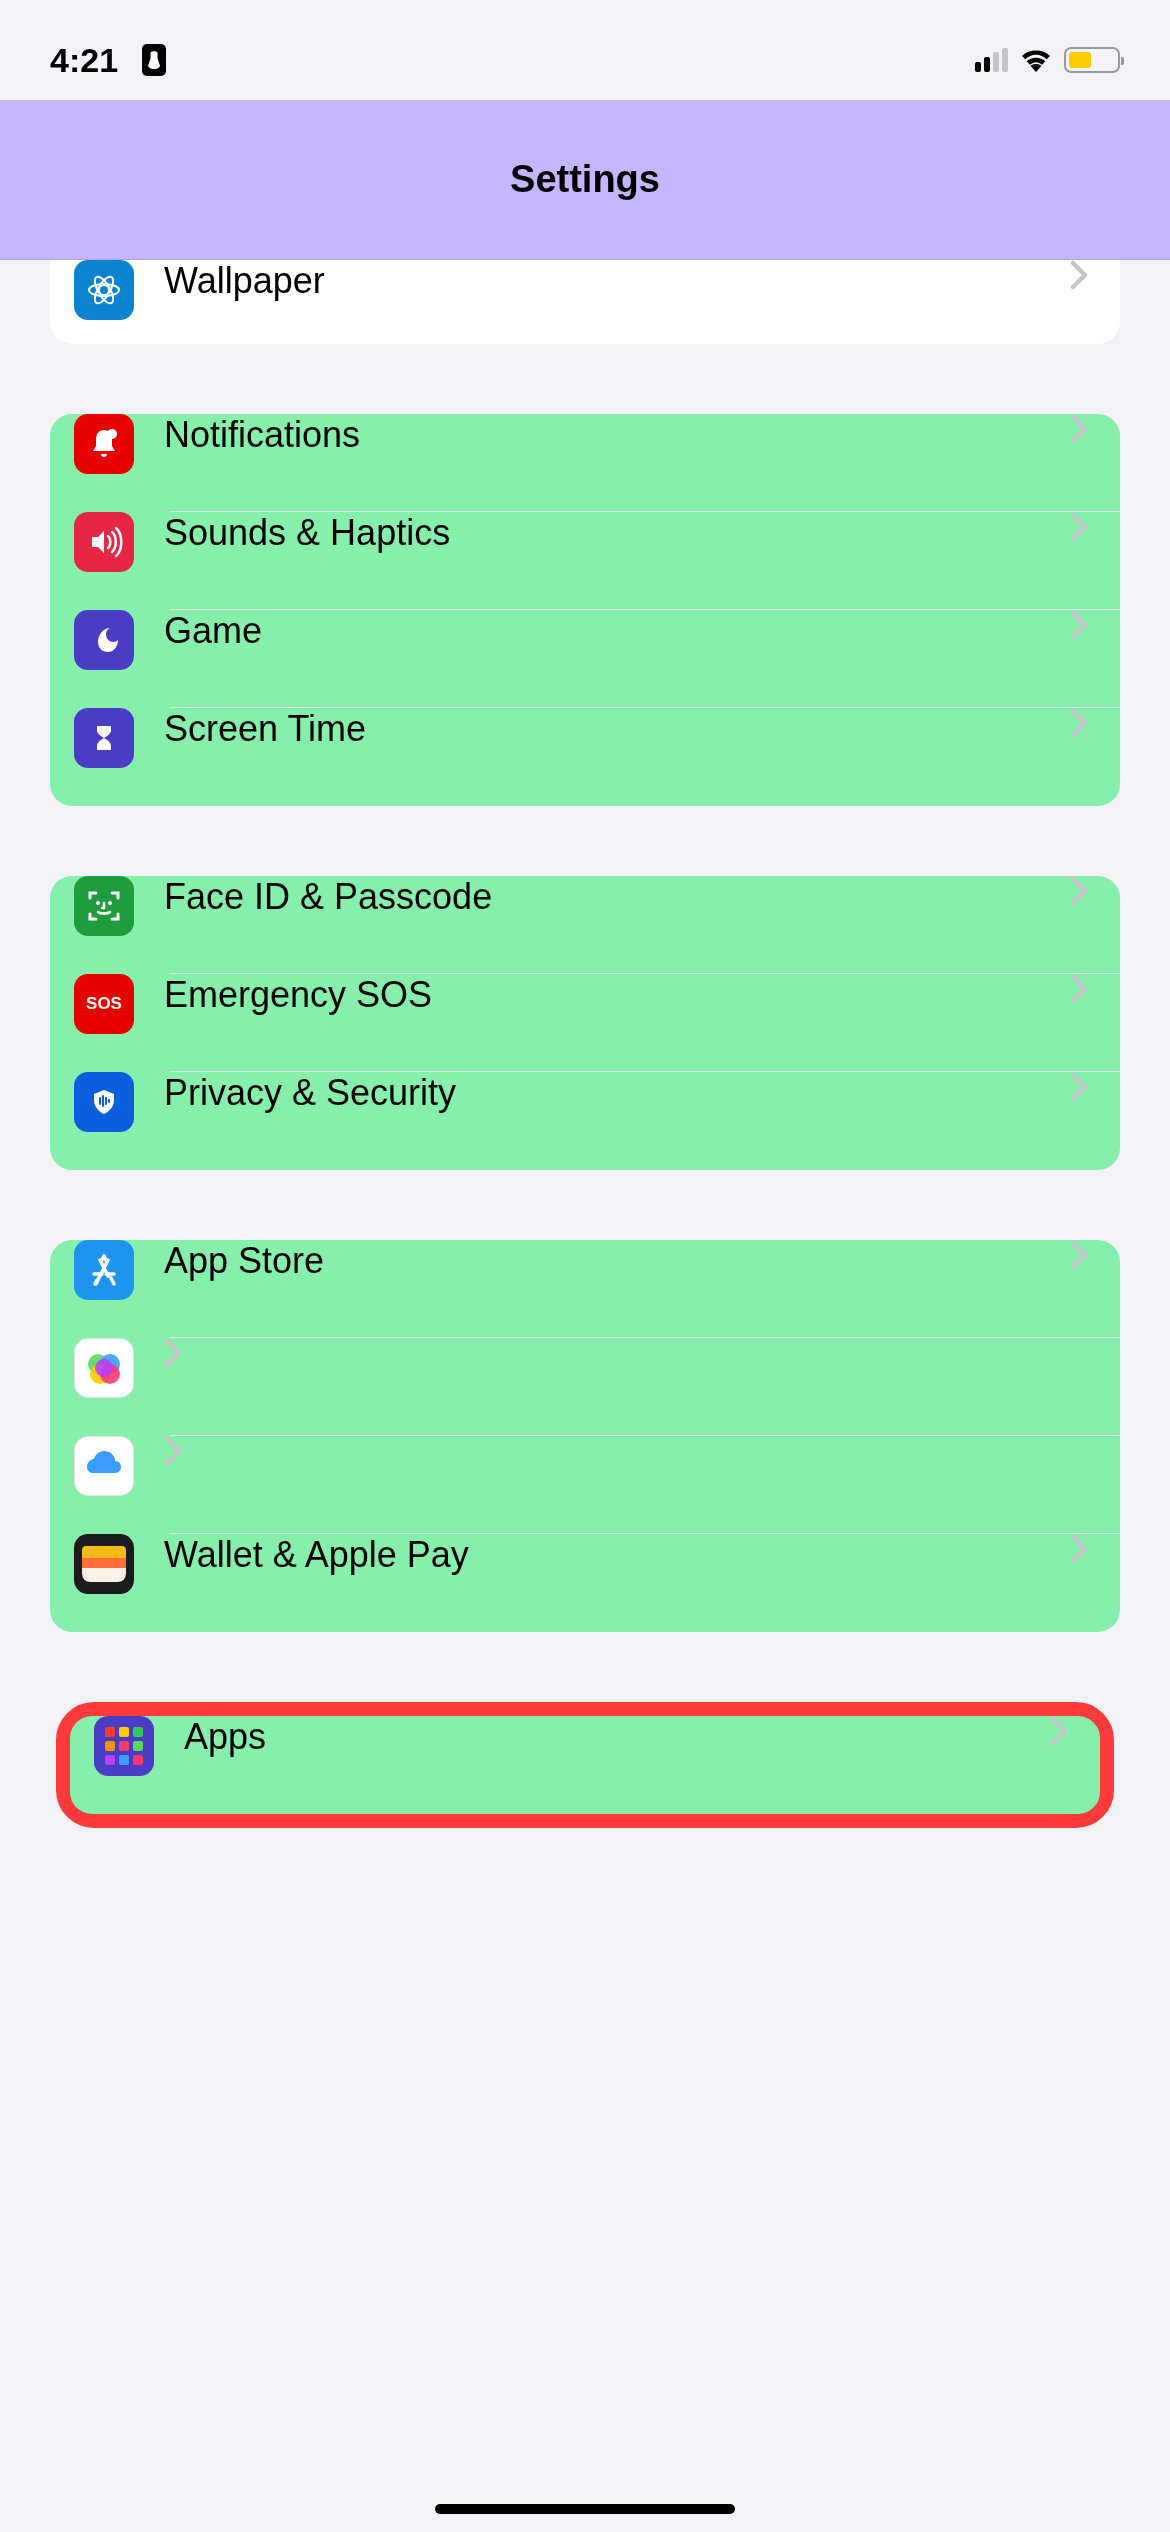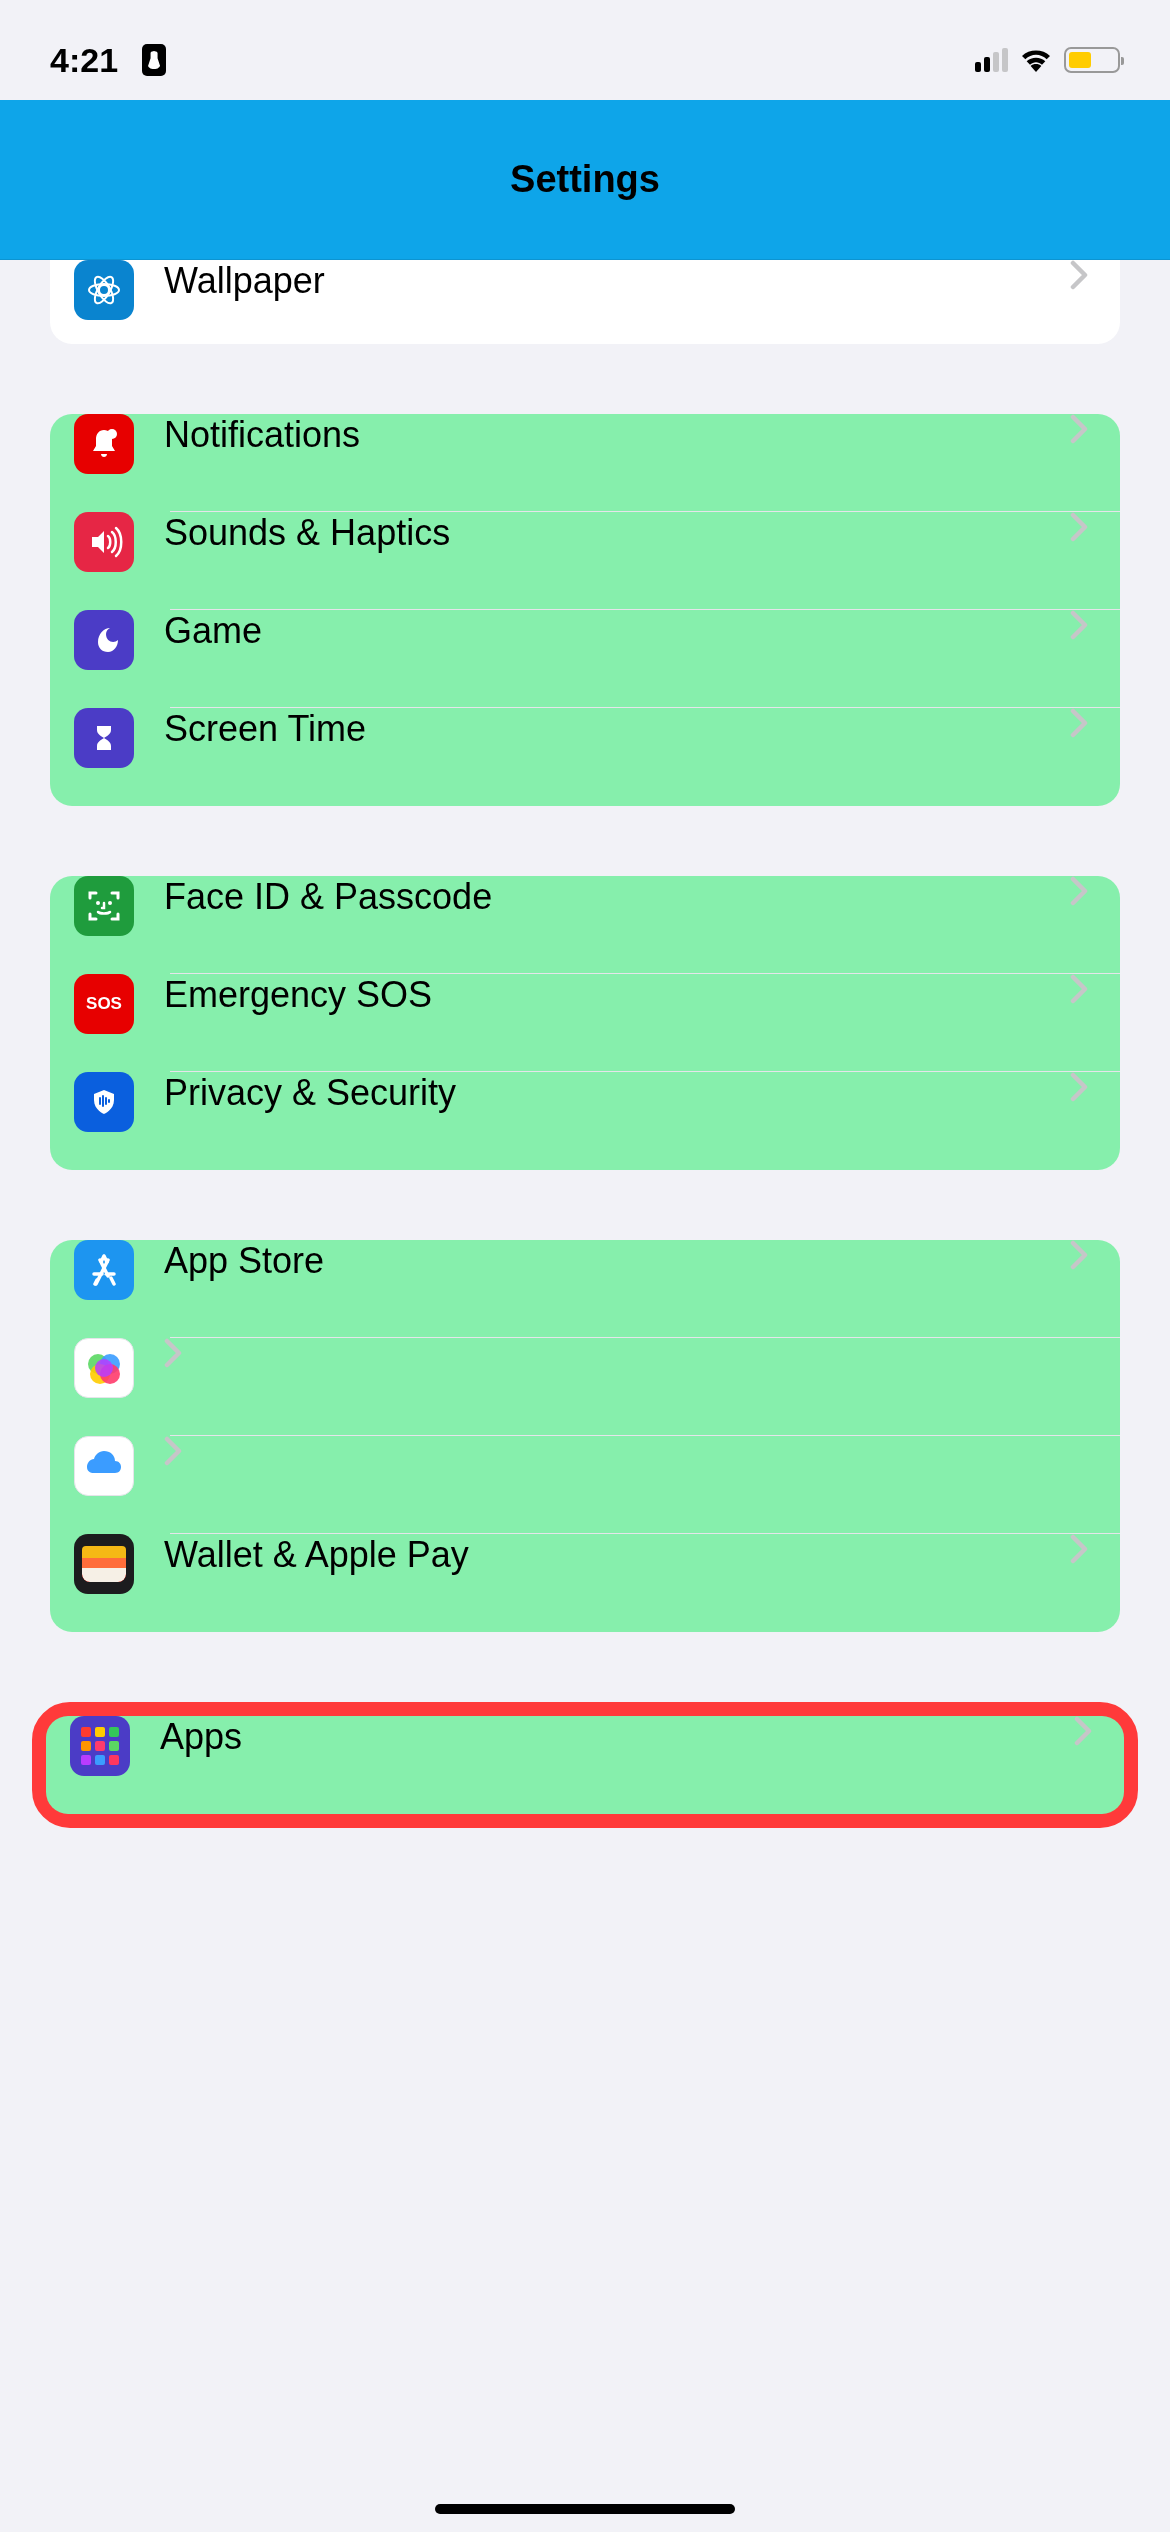--- a/index.html
+++ b/index.html
@@ -94,21 +94,21 @@
       height: 18px;
       background: #fff;
       border-radius: 50% 50% 40% 40%;
       clip-path: polygon(25% 0, 75% 0, 75% 40%, 100% 100%, 0 100%, 25% 40%);
     }
     .nav-header {
       height: 160px;
       display: flex;
       align-items: center;
       justify-content: center;
-      background: #0ea5e9;
+      background: #c4b5fd;
       border-bottom: 1px solid rgba(0,0,0,0.1);
     }
     .nav-title {
       font-size: 38px;
       font-weight: 600;
       color: #000;
     }
     .content {
       padding: 0;
     }
@@ -158,21 +158,21 @@
     .row-label {
       font-size: 36px;
       color: #000;
       flex: 1;
     }
     .chevron {
       color: #c6c6c8;
       flex-shrink: 0;
     }
     .highlight-wrapper {
-      margin: 0 32px;
+      margin: 0 56px;
       border: 14px solid #ff3a3a;
       border-radius: 38px;
       background: #ff3a3a;
     }
     .highlight-wrapper .group {
       margin: 0;
     }
     .icon-wallpaper { background: #0a84cf; }
     .icon-notifications { background: #e70000; }
     .icon-sounds { background: #e62645; }

